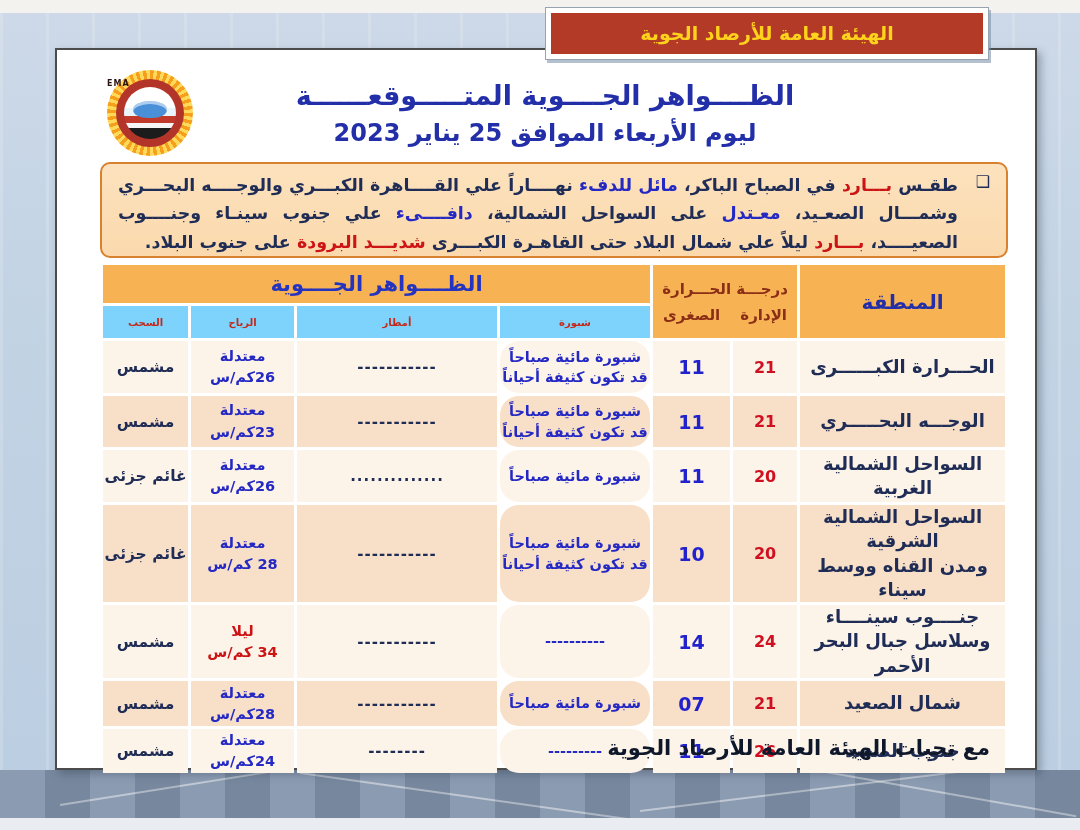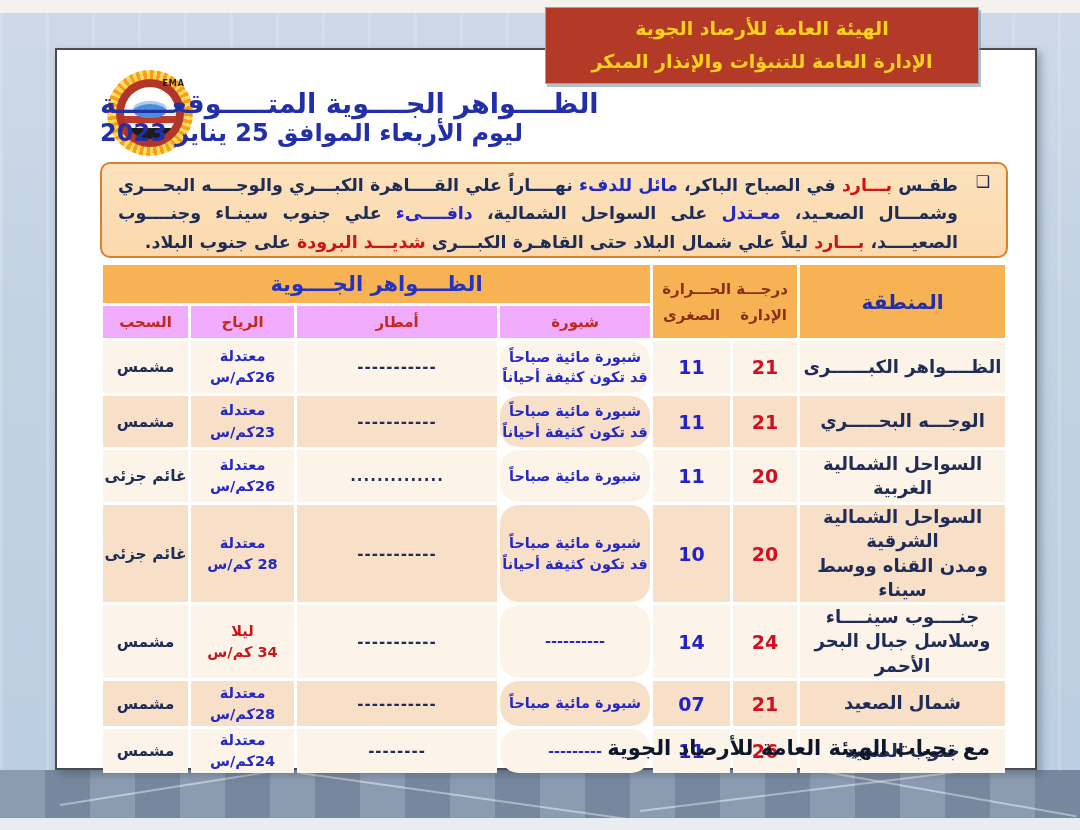--- a/index.html
+++ b/index.html
@@ -17,65 +17,65 @@
     background:repeating-linear-gradient(90deg,rgba(255,255,255,.10) 0 45px,rgba(0,0,0,.06) 45px 90px);}
   .diag{position:absolute;height:2px;background:rgba(255,255,255,.45);transform-origin:left center;}
   .bg-bottom-strip{position:absolute;left:0;top:818px;width:1080px;height:12px;background:#e9edf1;}
 
   
   .panel{position:absolute;left:55px;top:48px;width:978px;height:718px;background:#ffffff;
     border:2px solid #4c4c4c;box-shadow:4px 4px 8px rgba(40,55,75,.35);}
 
   
   .banner-frame{position:absolute;left:545px;top:7px;width:432px;background:#ffffff;
-    border:1px solid #96a3b3;box-shadow:2px 3px 0 rgba(120,140,165,.55);}
+    padding:5px;border:1px solid #96a3b3;box-shadow:2px 3px 0 rgba(120,140,165,.55);}
   .banner{background:#b23a27;color:#ffd21c;text-align:center;direction:rtl;
     font-weight:bold;font-size:19px;line-height:1.75;padding:4px 6px;}
   .banner div{white-space:nowrap;}
 
   
   .logo{position:absolute;left:107px;top:70px;width:86px;height:86px;border-radius:50%;
     background:repeating-conic-gradient(#f59f1d 0deg 5deg,#ffd95a 5deg 10deg);}
   .logo-ring{position:absolute;inset:9px;border-radius:50%;background:#b3352a;}
   .logo-core{position:absolute;inset:17px;border-radius:50%;overflow:hidden;
     background:linear-gradient(180deg,#ffffff 0%,#ffffff 40%,#eaf4fb 40% 56%,#c0392b 56% 70%,#f5f5f5 70% 78%,#1c1c1c 78% 100%);}
   .logo-cloud{position:absolute;left:18%;top:26%;width:64%;height:34%;background:#4a90d9;
     border-radius:50% 50% 45% 45%;box-shadow:inset 0 3px 0 rgba(255,255,255,.55);}
-  .logo-ema{position:absolute;top:9px;left:0;right:8px;text-align:right;color:#2b1510;
+  .logo-ema{position:absolute;top:9px;left:0;right:0;text-align:left;color:#2b1510;
     font-size:8px;font-weight:bold;letter-spacing:1px;}
 
   
-  .title-block{position:absolute;left:100px;top:88px;width:890px;text-align:left;direction:rtl;color:#232fa8;}
+  .title-block{position:absolute;left:100px;top:80px;width:890px;text-align:center;direction:rtl;color:#232fa8;}
   .title-line1{font-size:27px;font-weight:bold;}
-  .title-line2{font-size:24px;font-weight:bold;margin-top:0;}
+  .title-line2{font-size:24px;font-weight:bold;margin-top:8px;}
 
   
   .summary-box{position:absolute;left:100px;top:162px;width:908px;height:96px;box-sizing:border-box;
     background:linear-gradient(180deg,#fce2bd 0%,#fbd9ad 100%);border:2px solid #d8812e;border-radius:10px;}
   .summary-text{direction:rtl;text-align:justify;font-size:17.5px;font-weight:bold;line-height:1.62;
     color:#1f2c55;padding:7px 48px 7px 16px;}
   .summary-bullet{position:absolute;right:16px;top:8px;font-size:16px;color:#1f2c55;font-weight:bold;}
   .seg-navy{color:#1f2c55;}
   .seg-red{color:#cc1414;}
   .seg-blue{color:#2529c4;}
 
   
   .forecast-table{position:absolute;left:100px;top:262px;width:908px;direction:rtl;
     border-collapse:separate;border-spacing:3px;table-layout:fixed;}
   .forecast-table td,.forecast-table th{padding:0;vertical-align:middle;text-align:center;font-weight:bold;}
   .hdr-orange{background:#f6b253;}
   .hdr-phenomena{color:#2433c0;font-size:21px;height:38px;}
   .hdr-temp{color:#8b2e16;font-size:15px;}
   .hdr-temp .temp-row2{display:flex;justify-content:space-around;margin-top:8px;}
   .hdr-region{color:#232fa8;font-size:20px;}
-  .hdr-sub{background:#f0abfc;color:#c3291b;font-size:15px;height:32px;}
+  .hdr-sub{background:#7dd3fc;color:#c3291b;font-size:10px;height:32px;}
   .row-light td{background:#fdf4e9;}
   .row-dark td{background:#f8dfc8;}
   .cell-region{color:#1f2c55;font-size:18px;line-height:1.35;}
-  .cell-max{color:#d01020;font-size:19px;}
+  .cell-max{color:#d01020;font-size:16px;}
   .cell-min{color:#2222cc;font-size:19px;}
   .cell-fog{color:#2529c4;font-size:14.5px;line-height:1.4;border-radius:19px;}
   .cell-rain{color:#1f2c55;font-size:15px;letter-spacing:1px;}
   .cell-wind{color:#2529c4;font-size:14.5px;line-height:1.45;}
   .wind-active{color:#cc1414;}
   .cell-clouds{color:#1f2c55;font-size:15.5px;margin-left:12px;}
   .forecast-table tbody tr:nth-child(1) td{height:52px;}
   .forecast-table tbody tr:nth-child(2) td{height:51px;}
   .forecast-table tbody tr:nth-child(3) td{height:52px;}
   .forecast-table tbody tr:nth-child(4) td{height:60px;}
@@ -107,21 +107,20 @@
     <div class="logo-ring"></div>
     <div class="logo-core">
       <div class="logo-cloud"></div>
     </div>
     <div class="logo-ema">EMA</div>
   </div>
 
   <div class="banner-frame">
     <div class="banner">
       <div>الهيئة العامة للأرصاد الجوية</div>
-      <div>الإدارة العامة للتنبؤات والإنذار المبكر</div>
     </div>
   </div>
 
   <div class="title-block">
     <div class="title-line1">الظــــواهر الجــــوية المتـــــوقعــــــة</div>
     <div class="title-line2">ليوم الأربعاء الموافق 25 يناير 2023</div>
   </div>
 
   <div class="summary-box">
     <span class="summary-bullet">❑</span>
@@ -153,21 +152,21 @@
       <tr>
         <th class="hdr-sub">شبورة</th>
         <th class="hdr-sub">أمطار</th>
         <th class="hdr-sub">الرياح</th>
         <th class="hdr-sub">السحب</th>
       </tr>
     </thead>
     <tbody>
         <tr class="row-light">
           <td class="cell-region">
-            <div>الظــــواهر الكبــــــرى</div>
+            <div>الحـــرارة الكبــــــرى</div>
           </td>
           <td class="cell-max">
             <div>21</div>
           </td>
           <td class="cell-min">
             <div>11</div>
           </td>
           <td class="cell-fog">
             <div>شبورة مائية صباحاً</div>
             <div>قد تكون كثيفة أحياناً</div>

